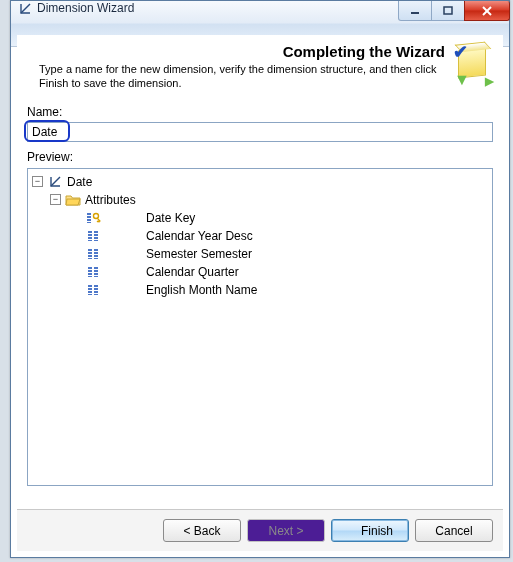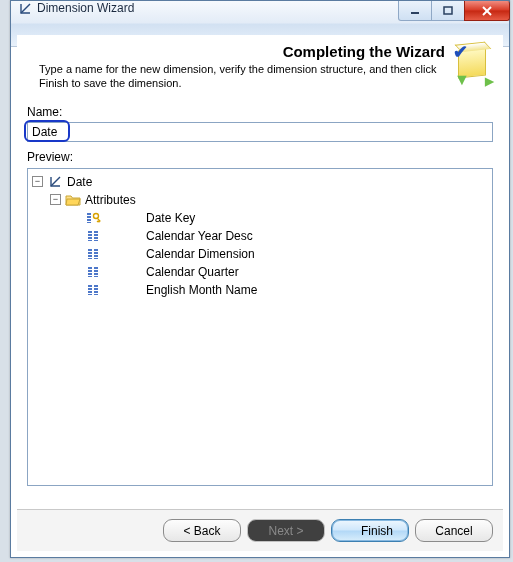--- a/index.html
+++ b/index.html
@@ -134,23 +134,23 @@
     position:absolute; left:0; right:0; bottom:0;
     border-top:1px solid #c9c9c9;
     height:42px;
     display:flex; align-items:center; justify-content:flex-end;
     padding:0 10px; gap:6px;
     background:#f4f4f4;
   }
   .btn {
     width:78px; height:23px; font:inherit;
     border:1px solid #8b8b8b; background:linear-gradient(#fdfdfd,#e7e7e7);
-    border-radius:9px; cursor:pointer;
-  }
-  .btn[disabled] { color:#8a8a8a; border-color:#c2c2c2; background:#404040; cursor:default;}
+    border-radius:3px; cursor:pointer;
+  }
+  .btn[disabled] { color:#8a8a8a; border-color:#c2c2c2; background:#4c1d95; cursor:default;}
   .btn.default {
     border:1px solid #3c7fb1;
     background:linear-gradient(#eef7fe,#cfe7fb 48%,#b2d8f7 52%,#d9eefc);
     box-shadow:0 0 0 1px #86b8e0 inset;
     padding-left:20px;
   }
 </style>
 </head>
 <body>
 
@@ -268,21 +268,21 @@
                 <rect x="2" y="2" width="4" height="10" fill="#4d77c9"></rect>
                 <rect x="2" y="4" width="4" height="1" fill="#fff"></rect>
                 <rect x="2" y="7" width="4" height="1" fill="#fff"></rect>
                 <rect x="2" y="10" width="4" height="1" fill="#fff"></rect>
                 <rect x="8" y="2" width="4" height="10" fill="#4d77c9"></rect>
                 <rect x="8" y="4" width="4" height="1" fill="#fff"></rect>
                 <rect x="8" y="7" width="4" height="1" fill="#fff"></rect>
                 <rect x="8" y="10" width="4" height="1" fill="#fff"></rect>
               </svg>
           </span>
-          <span class="node-label">Calendar Dimension</span>
+          <span class="node-label">Semester Semester</span>
         </div>
 
         <div class="node ind2">
           <span class="ic ic-attr">
             <svg width="16" height="14">
                 <rect x="2" y="2" width="4" height="10" fill="#4d77c9"></rect>
                 <rect x="2" y="4" width="4" height="1" fill="#fff"></rect>
                 <rect x="2" y="7" width="4" height="1" fill="#fff"></rect>
                 <rect x="2" y="10" width="4" height="1" fill="#fff"></rect>
                 <rect x="8" y="2" width="4" height="10" fill="#4d77c9"></rect>

